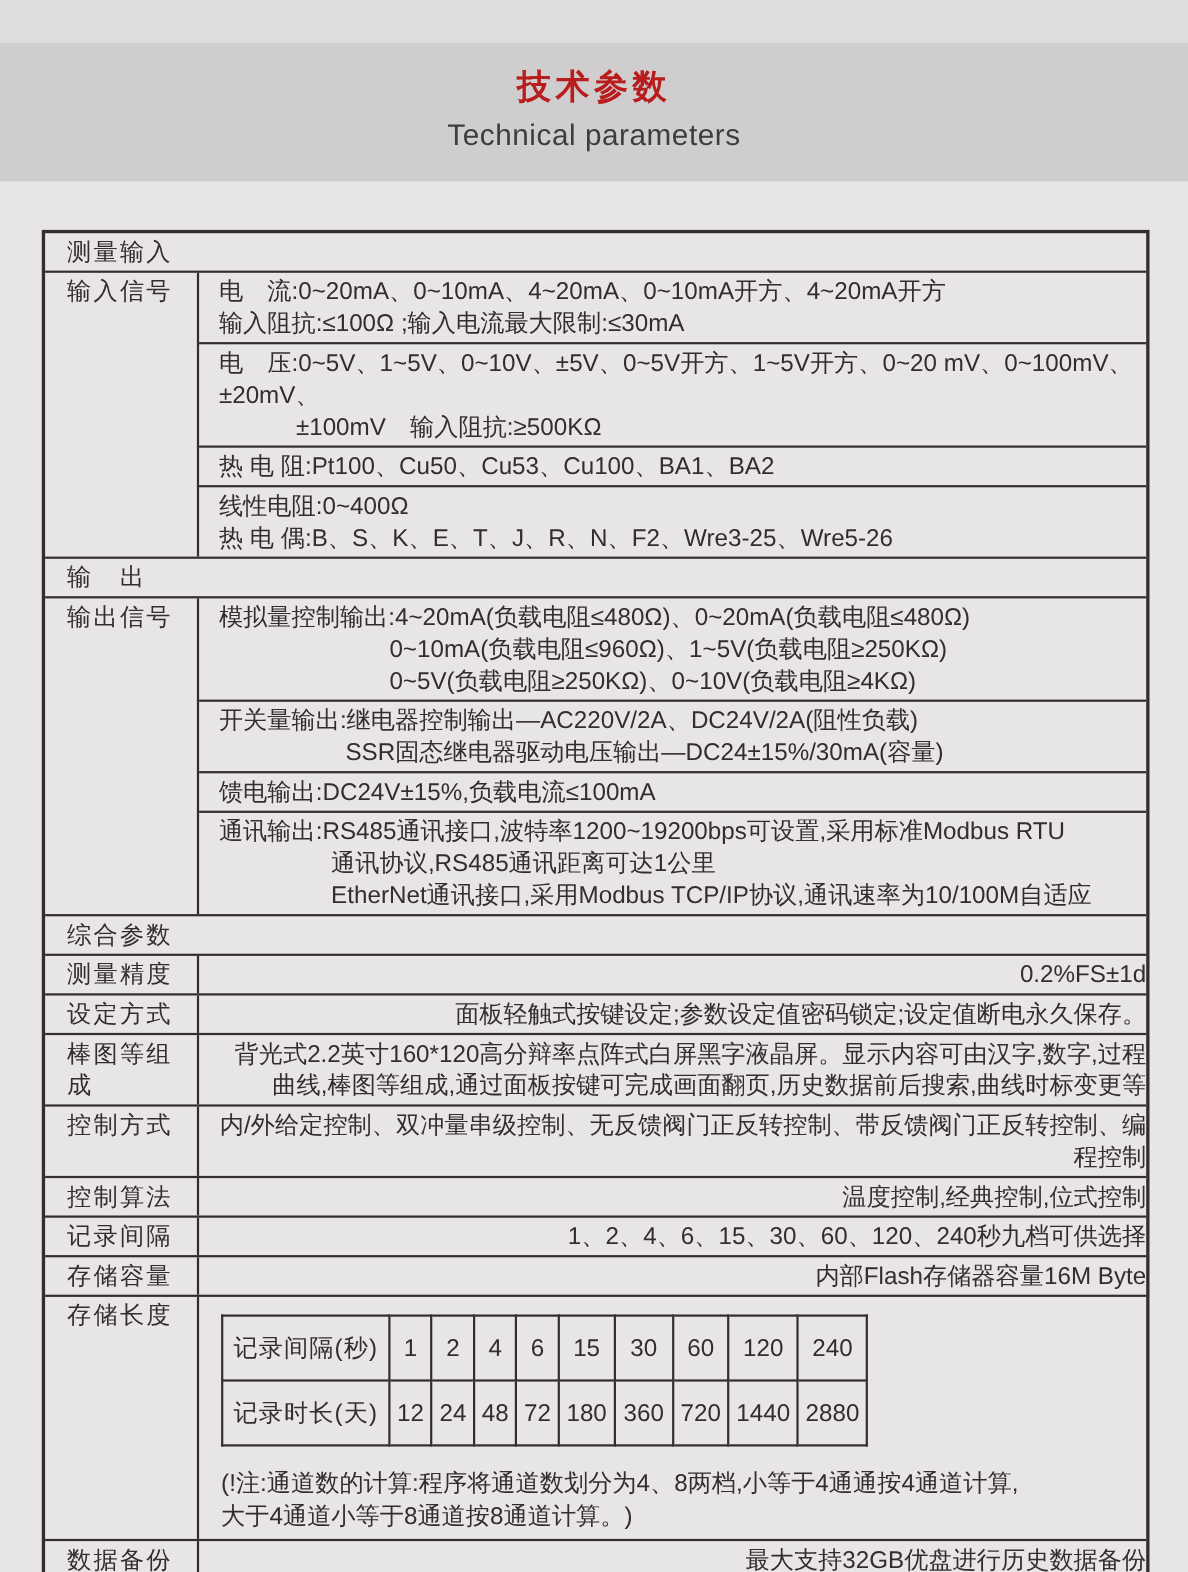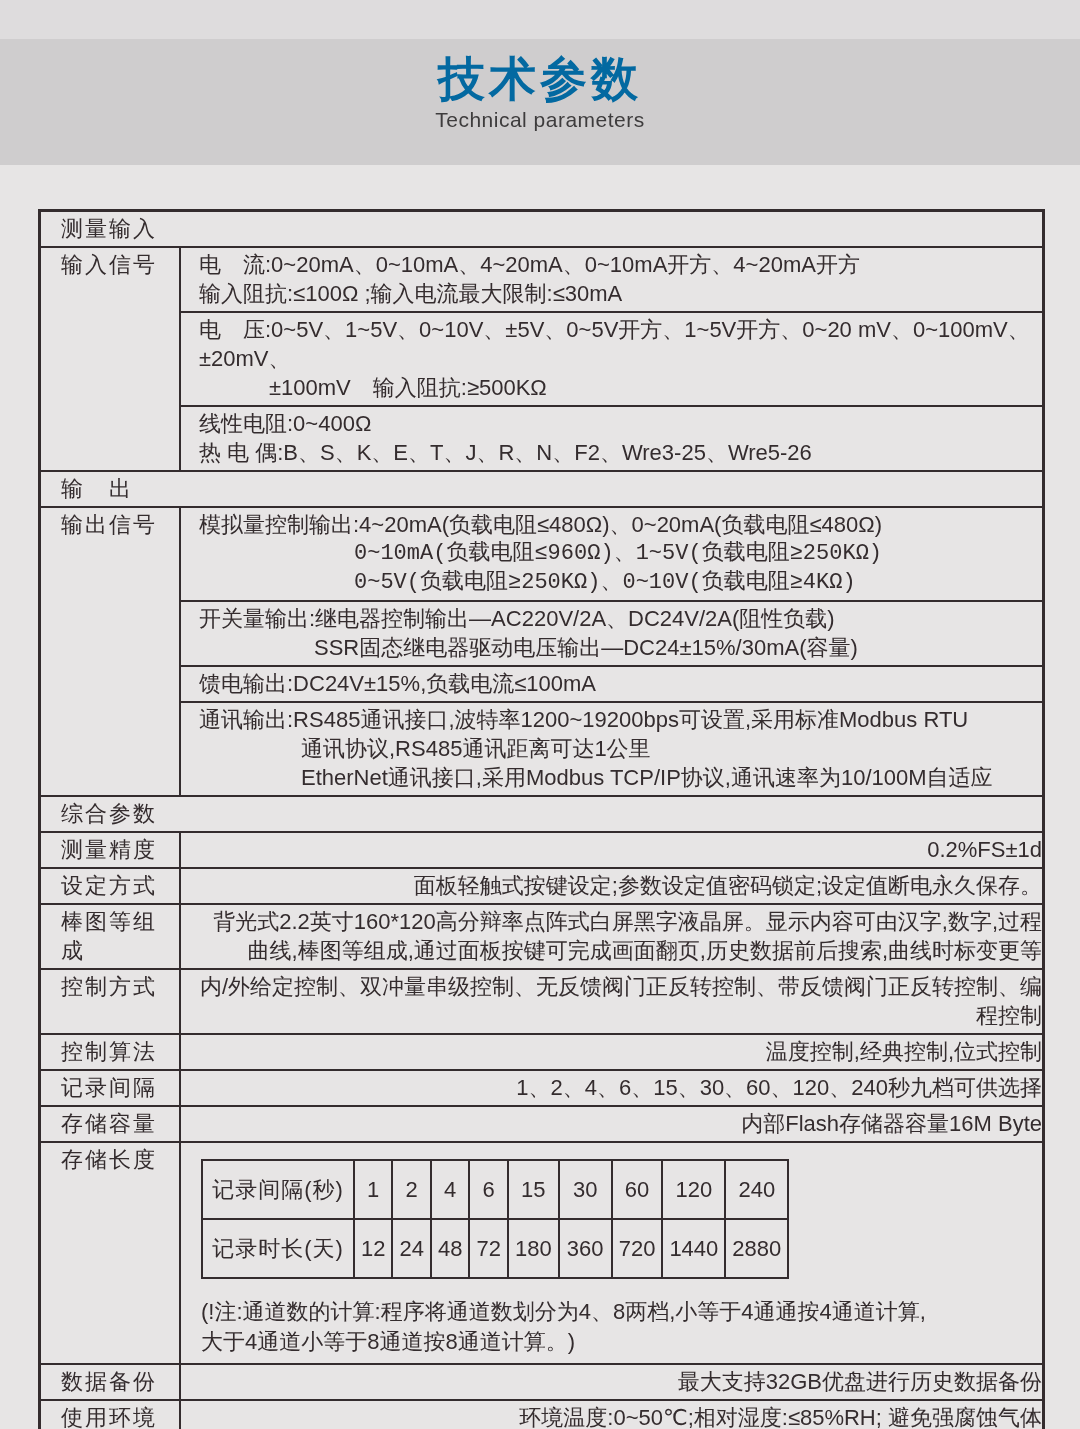--- a/index.html
+++ b/index.html
@@ -11,25 +11,25 @@
     font-family:"Liberation Sans","DejaVu Sans",sans-serif;
     color:#342c2e;
     overflow:hidden;
   }
   .top-strip { height:39px; background:#dedcdd; }
   .header-band {
     height:126px; background:#cfcdce;
     text-align:center; padding-top:12px;
   }
   .title {
-    font-size:47px; font-weight:bold; letter-spacing:4px; color:#0369a1;
+    font-size:31px; font-weight:bold; letter-spacing:4px; color:#b91c1c;
     line-height:56px;
   }
   .subtitle {
-    font-size:21px; color:#3e3c3d; letter-spacing:0.5px; margin-top:1px;
+    font-size:27px; color:#3e3c3d; letter-spacing:0.5px; margin-top:1px;
   }
   .spec-table {
     margin:44px 35px 0 38px;
     width:1007px;
     border:3px solid #342c2e;
     font-size:22px;
     line-height:29px;
   }
   .srow { display:flex; border-top:2px solid #342c2e; }
   .srow:first-child { border-top:none; }
@@ -40,21 +40,21 @@
     padding:2px 0 3px 20px;
     letter-spacing:2px;
   }
   .content-cell { flex:1; padding:2px 0 3px 18px;text-align:right; }
   .content-col { flex:1; display:flex; flex-direction:column; }
   .sub-cell { border-bottom:2px solid #342c2e; padding:2px 0 3px 18px; }
   .sub-cell:last-child { border-bottom:none; }
   .ind-70  { padding-left:70px; }
   .ind-100 { padding-left:102px; }
   .ind-115 { padding-left:115px; }
-  .ind-155 { padding-left:155px;font-family:Liberation Mono, monospace; }
+  .ind-155 { padding-left:155px; }
   .storage-content { flex:1; padding:0 0 6px 0; }
   .storage-table {
     border-collapse:collapse;
     margin:16px 0 18px 20px;
     font-size:22px;
   }
   .storage-table td {
     border:2px solid #342c2e;
     text-align:center;
     padding:14px 6px;
@@ -86,20 +86,21 @@
       <div class="label-cell">输入信号</div>
       <div class="content-col">
         <div class="sub-cell">
           <div>电　流:0~20mA、0~10mA、4~20mA、0~10mA开方、4~20mA开方</div>
           <div>输入阻抗:≤100Ω ;输入电流最大限制:≤30mA</div>
         </div>
         <div class="sub-cell">
           <div>电　压:0~5V、1~5V、0~10V、±5V、0~5V开方、1~5V开方、0~20 mV、0~100mV、±20mV、</div>
           <div class="ind-70">±100mV　输入阻抗:≥500KΩ</div>
         </div>
+        <div class="sub-cell">热 电 阻:Pt100、Cu50、Cu53、Cu100、BA1、BA2</div>
         <div class="sub-cell">
           <div>线性电阻:0~400Ω</div>
           <div>热 电 偶:B、S、K、E、T、J、R、N、F2、Wre3-25、Wre5-26</div>
         </div>
       </div>
     </div>
 
     <div class="srow section-row">输　出</div>
 
     <div class="srow">

